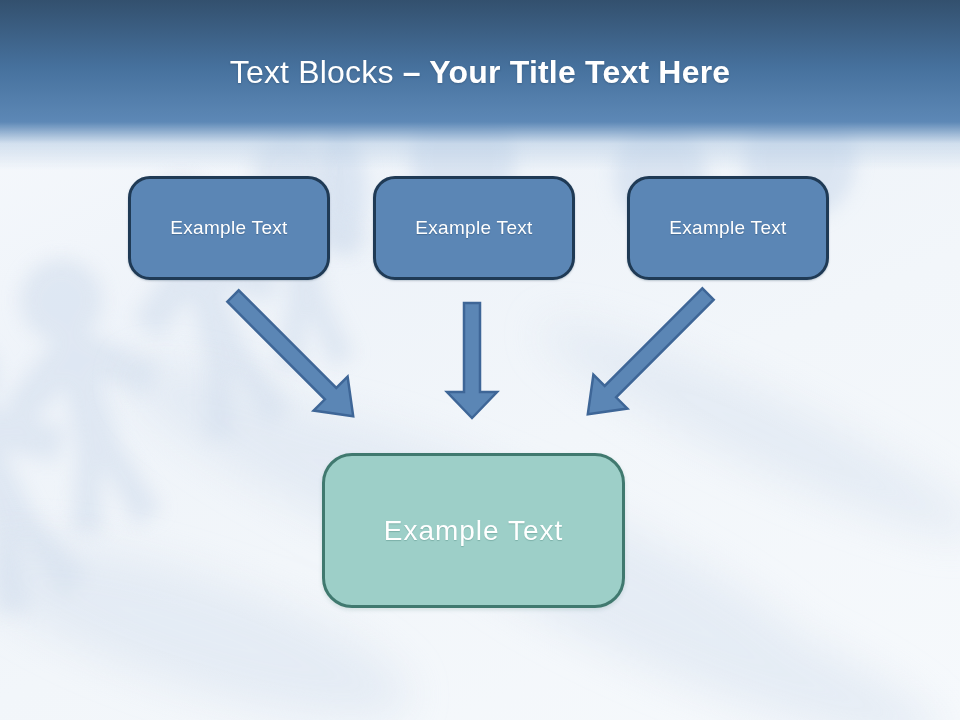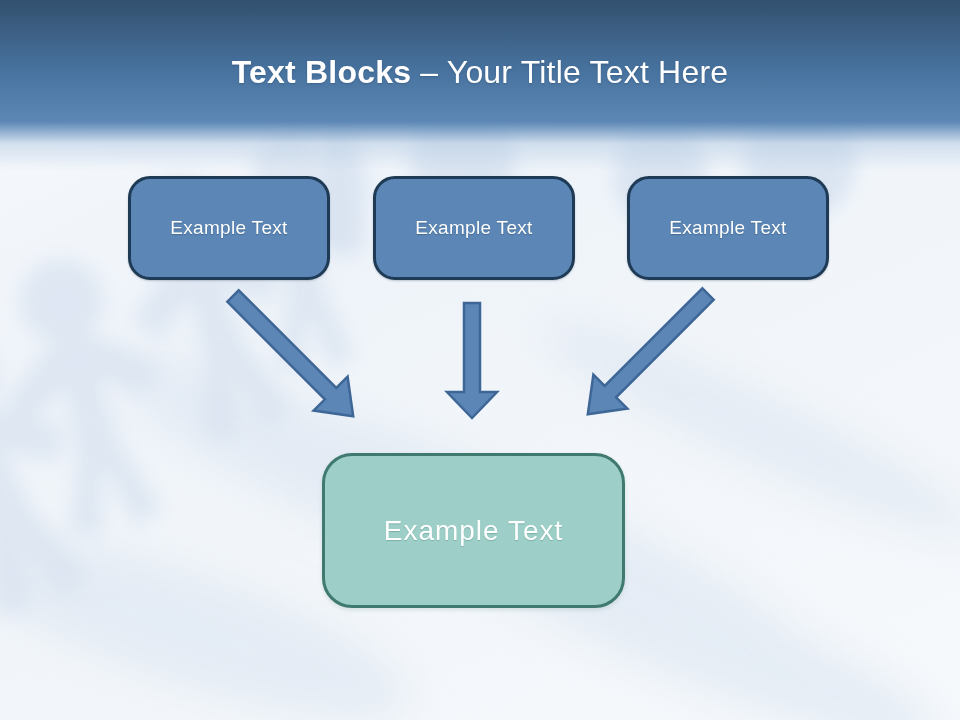--- a/index.html
+++ b/index.html
@@ -19,22 +19,22 @@
     position:absolute;left:0;top:122px;width:960px;height:48px;
     background:linear-gradient(to bottom,var(--header-bottom,#5d88b6) 0%,rgba(183,205,228,.55) 45%,rgba(236,242,248,0) 100%);
   }
   .slide-title{
     position:absolute;left:0;top:52px;width:960px;
     text-align:center;color:#ffffff;
     font-size:32px;line-height:40px;letter-spacing:.2px;
     text-shadow:0 1px 2px rgba(20,40,60,.25);
     white-space:nowrap;
   }
-  .slide-title .t-bold{font-weight:bold;}
-  .slide-title .t-rest{font-weight:normal;}
+  .slide-title .t-bold{font-weight:normal;}
+  .slide-title .t-rest{font-weight:bold;}
   
   .bg-deco{position:absolute;left:0;top:0;width:960px;height:720px;pointer-events:none;}
   
   .src-box{
     position:absolute;top:176px;width:202px;height:104px;
     box-sizing:border-box;
     background:var(--box-fill,#5b86b5);
     border:3px solid var(--box-border,#1f3a55);
     border-radius:22px;
     display:flex;align-items:center;justify-content:center;

